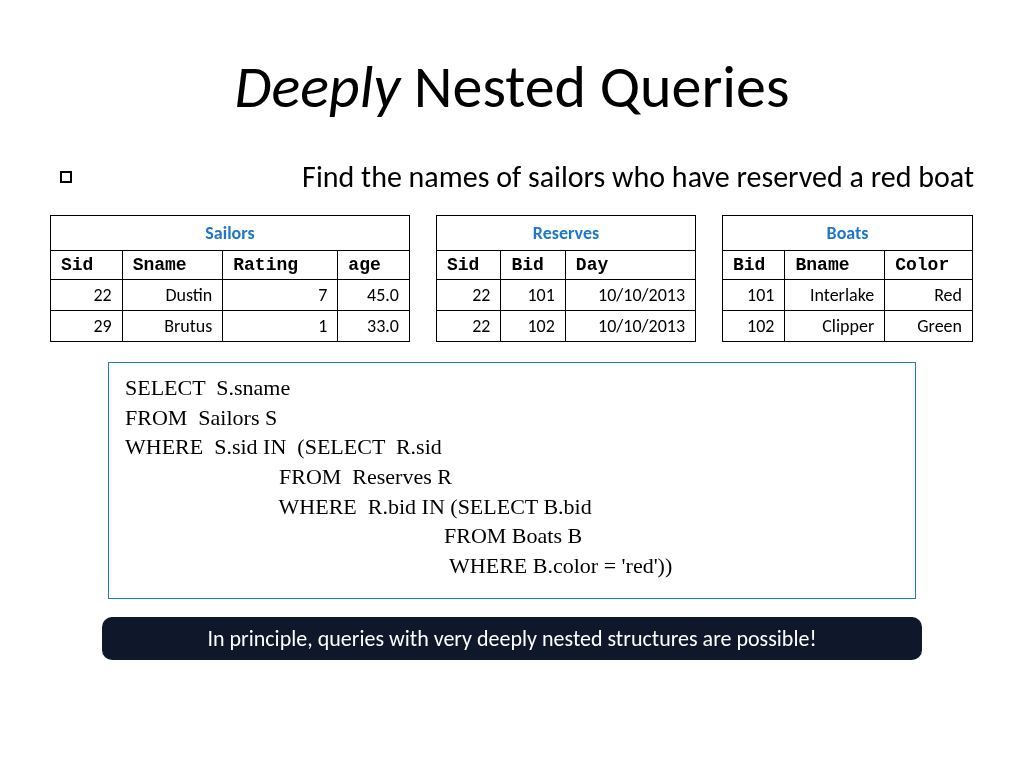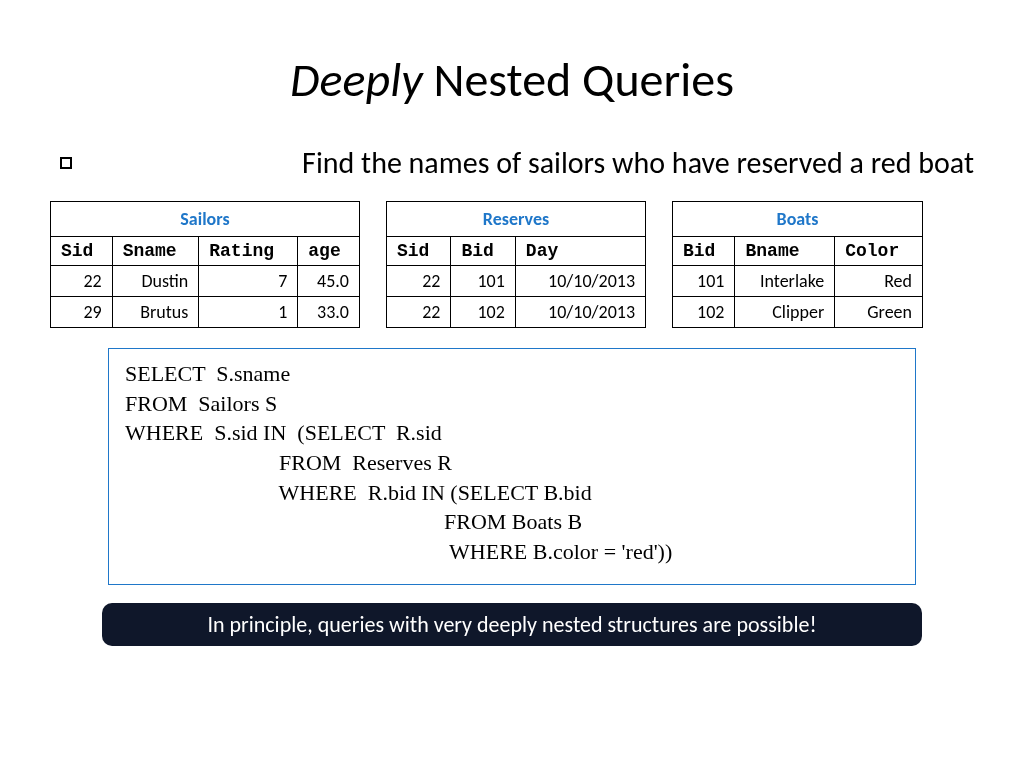--- a/index.html
+++ b/index.html
@@ -10,21 +10,21 @@
     height: 768px;
     background: #fff;
     font-family: Calibri, Arial, sans-serif;
     color: #000;
   }
   .slide {
     padding: 50px 50px 0 50px;
   }
   h1.title {
     text-align: center;
-    font-size: 48px;
+    font-size: 60px;
     font-weight: 400;
     margin: 0 0 36px 0;
   }
   h1.title .emph { font-style: italic; }
   .bullet-row {
     display: flex;
     align-items: flex-start;
     margin: 0 0 20px 10px;
     justify-content: space-between;
   }
@@ -60,21 +60,21 @@
   table.data th, table.data td {
     border: 1px solid #000;
     padding: 4px 10px;
     text-align: right;
   }
   table.data th {
     font-weight: 700;
     text-align: left;
     font-family: Liberation Mono, monospace;
   }
-  .t-sailors { width: 310px; }
+  .t-sailors { width: 360px; }
   .t-reserves { width: 260px; }
   .t-boats   { width: 251px; }
 
   .sql-box {
     margin: 14px auto 18px auto;
     width: 808px;
     border: 1px solid #1f77c9;
     padding: 10px 16px 17px 16px;
     font-family: "Palatino Linotype", "Book Antiqua", Georgia, serif;
     font-size: 22px;

